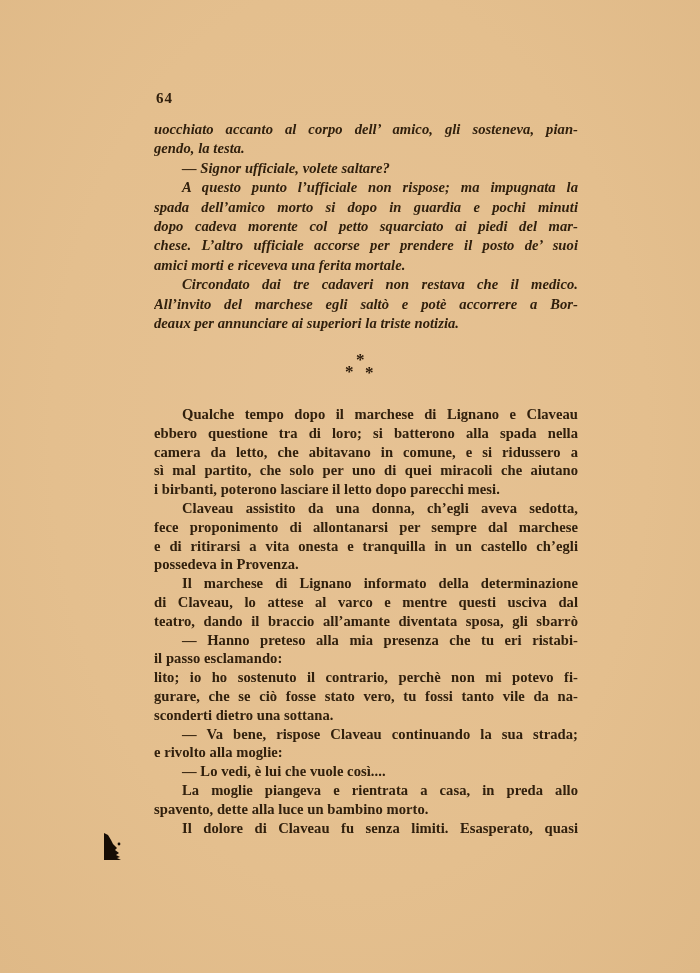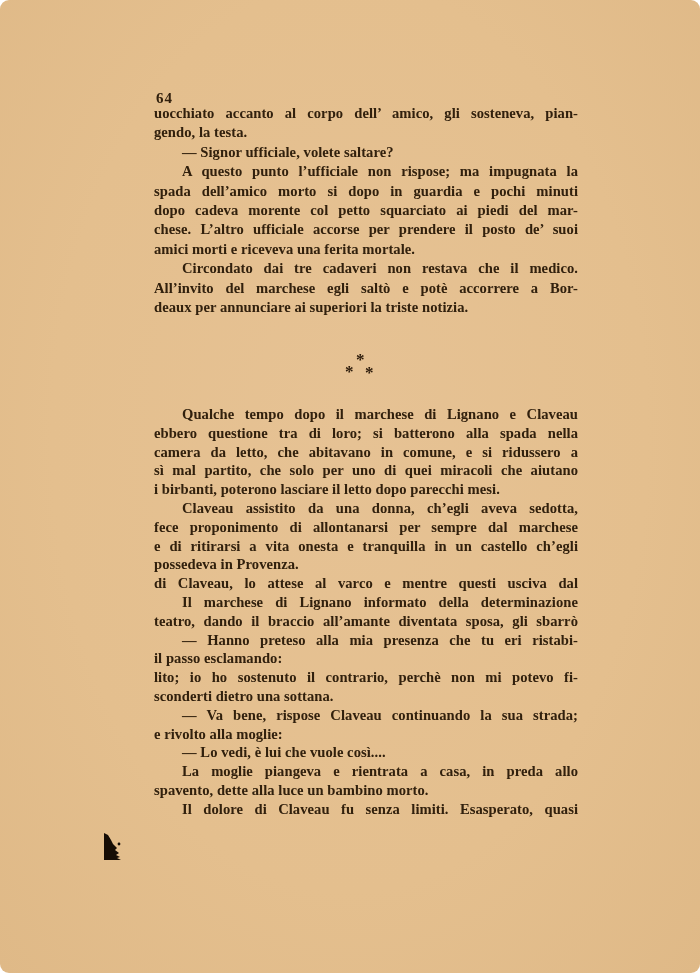--- a/index.html
+++ b/index.html
@@ -7,41 +7,41 @@
     padding: 0;
   }
   .page {
     position: relative;
     width: 700px;
     height: 973px;
     overflow: hidden;
     background: radial-gradient(ellipse at 50% 45%, #e6c294 0%, #e4bf8e 60%, #dfb987 100%);
     font-family: "Liberation Serif", "DejaVu Serif", serif;
     color: #31200d;
-    border-radius: 9px;
   }
   .page-number {
     position: absolute;
     left: 156px;
     top: 90px;
     font-size: 15px;
     font-weight: 700;
     letter-spacing: 1px;
   }
   .text-block {
     position: absolute;
     left: 154px;
     width: 424px;
     font-size: 14.6px;
     font-weight: 700;
     letter-spacing: 0.05px;
   }
   .text-block.sec1 {
-    top: 104px;
+    top: 120px;
     line-height: 19.4px;
+    font-style: italic;
   }
   .text-block.sec2 {
     top: 405px;
     line-height: 18.8px;
   }
   .line {
     text-align: justify;
     text-align-last: justify;
     white-space: nowrap;
     overflow: hidden;
@@ -105,26 +105,27 @@
   <div class="text-block sec2">
       <div class="line indent">Qualche tempo dopo il marchese di Lignano e Claveau</div>
       <div class="line">ebbero questione tra di loro; si batterono alla spada nella</div>
       <div class="line">camera da letto, che abitavano in comune, e si ridussero a</div>
       <div class="line">sì mal partito, che solo per uno di quei miracoli che aiutano</div>
       <div class="line last">i birbanti, poterono lasciare il letto dopo parecchi mesi.</div>
       <div class="line indent">Claveau assistito da una donna, ch’egli aveva sedotta,</div>
       <div class="line">fece proponimento di allontanarsi per sempre dal marchese</div>
       <div class="line">e di ritirarsi a vita onesta e tranquilla in un castello ch’egli</div>
       <div class="line last">possedeva in Provenza.</div>
+      <div class="line indent">Il marchese di Lignano informato della determinazione</div>
       <div class="line">di Claveau, lo attese al varco e mentre questi usciva dal</div>
-      <div class="line indent">Il marchese di Lignano informato della determinazione</div>
       <div class="line">teatro, dando il braccio all’amante diventata sposa, gli sbarrò</div>
       <div class="line indent">— Hanno preteso alla mia presenza che tu eri ristabi-</div>
       <div class="line last">il passo esclamando:</div>
       <div class="line">lito; io ho sostenuto il contrario, perchè non mi potevo fi-</div>
+      <div class="line">gurare, che se ciò fosse stato vero, tu fossi tanto vile da na-</div>
       <div class="line last">sconderti dietro una sottana.</div>
       <div class="line indent">— Va bene, rispose Claveau continuando la sua strada;</div>
       <div class="line last">e rivolto alla moglie:</div>
       <div class="line indent last">— Lo vedi, è lui che vuole così....</div>
       <div class="line indent">La moglie piangeva e rientrata a casa, in preda allo</div>
       <div class="line last">spavento, dette alla luce un bambino morto.</div>
       <div class="line indent">Il dolore di Claveau fu senza limiti. Esasperato, quasi</div>
     </div>
 
   <svg class="ink-blot" width="24" height="28" viewBox="0 0 24 28">

